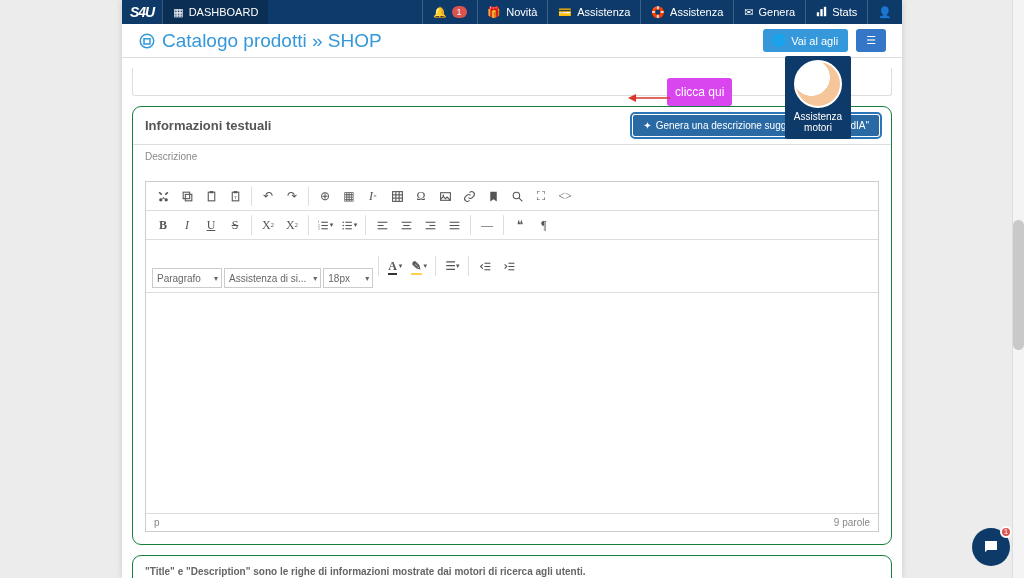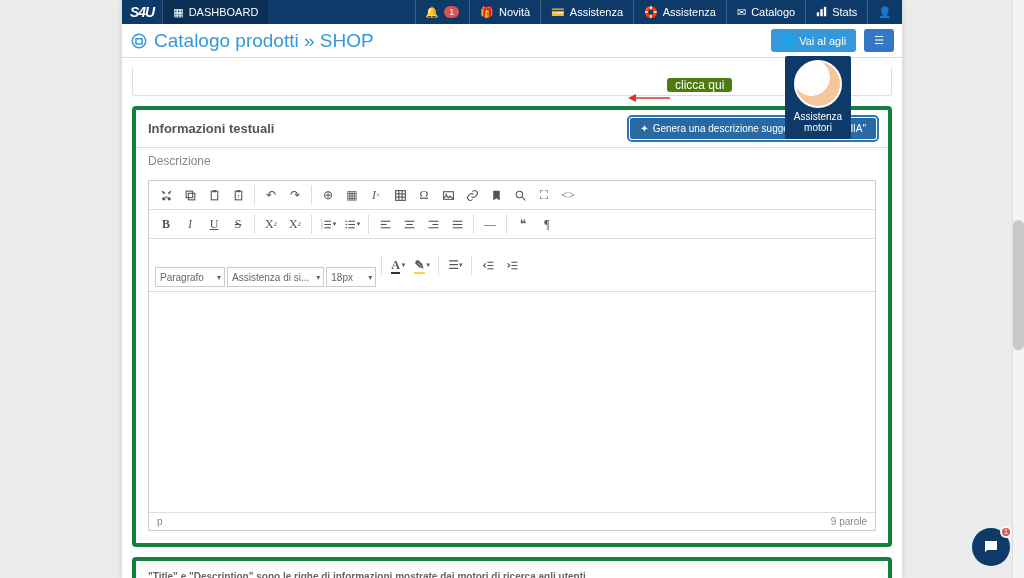--- a/index.html
+++ b/index.html
@@ -62,21 +62,21 @@
     line-height: 12px;
   }
 
   
   .subheader {
     height: 34px;
     background: #fff;
     border-bottom: 1px solid #ddd;
     display: flex;
     align-items: center;
-    padding: 0 8px;
+    padding: 0 16px;
     gap: 8px;
   }
   .subheader .title {
     font-size: 19px;
     color: #3498db;
     font-weight: 400;
     flex: 1;
     display: flex;
     align-items: center;
     gap: 6px;
@@ -96,22 +96,22 @@
   .btn-blue { background: #3498db; }
   .btn-blue2 { background: #3577c7; }
 
   .content {
     flex: 1;
     overflow-y: auto;
     padding: 0 10px 10px;
   }
 
   .panel {
-    border: 4px solid #15803d;
-    border-radius: 4px;
+    border: 1px solid #15803d;
+    border-radius: 9px;
     margin-top: 10px;
     background: #fff;
   }
   .panel-head {
     padding: 8px 12px;
     border-bottom: 1px solid #ddd;
     display: flex;
     align-items: center;
     justify-content: space-between;
   }
@@ -126,21 +126,21 @@
     color: #fff;
     font-size: 10px;
     padding: 3px 8px;
     border-radius: 2px;
     display: inline-flex;
     align-items: center;
     gap: 4px;
     cursor: pointer;
   }
 
-  .field-label { font-size: 12px; color: #888; margin: 6px 0 12px 12px; }
+  .field-label { font-size: 10px; color: #888; margin: 6px 0 19px 12px; }
 
   
   .editor {
     border: 1px solid #ccc;
     margin: 0 12px 12px;
   }
   .toolbar {
     border-bottom: 1px solid #ddd;
     padding: 4px 6px;
     display: flex;
@@ -204,24 +204,24 @@
     border-radius: 50%;
     background: radial-gradient(circle at 35% 35%, #fff 0 45%, #f6c69b 46% 100%);
     border: 2px solid #fff;
   }
 
   
   .callout {
     position: absolute;
     left: 667px;
     top: 78px;
-    background: #4d7c0f;
+    background: #d946ef;
     color: #fff;
     font-size: 12px;
-    padding: 0 8px;
+    padding: 7px 8px;
     border-radius: 3px;
   }
   .arrow {
     position: absolute;
     left: 628px;
     top: 92px;
     width: 42px;
     height: 12px;
     pointer-events: none;
   }
@@ -303,21 +303,21 @@
     <div class="navitem">
       <span>💳</span>
       <span>Assistenza</span>
     </div>
     <div class="navitem">
       <span>🛟</span>
       <span>Assistenza</span>
     </div>
     <div class="navitem">
       <span>✉</span>
-      <span>Catalogo</span>
+      <span>Genera</span>
     </div>
     <div class="navitem">
       <span>
         <svg viewBox="0 0 14 14" width="11" height="11" fill="#fff">
             <rect x="1" y="8" width="3" height="5"></rect>
             <rect x="5.5" y="4" width="3" height="9"></rect>
             <rect x="10" y="1" width="3" height="12"></rect>
           </svg>
       </span>
       <span>Stats</span>

